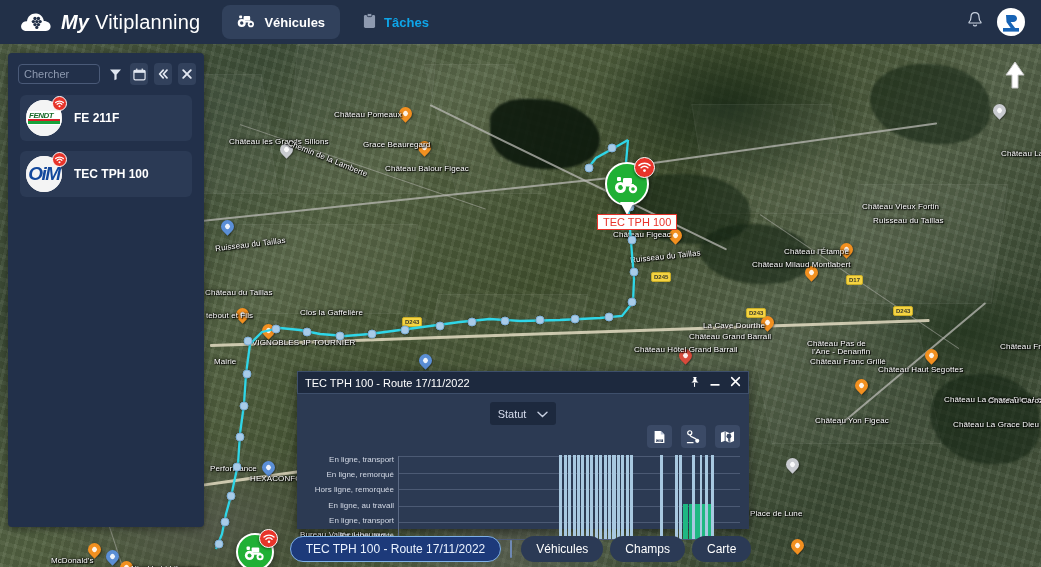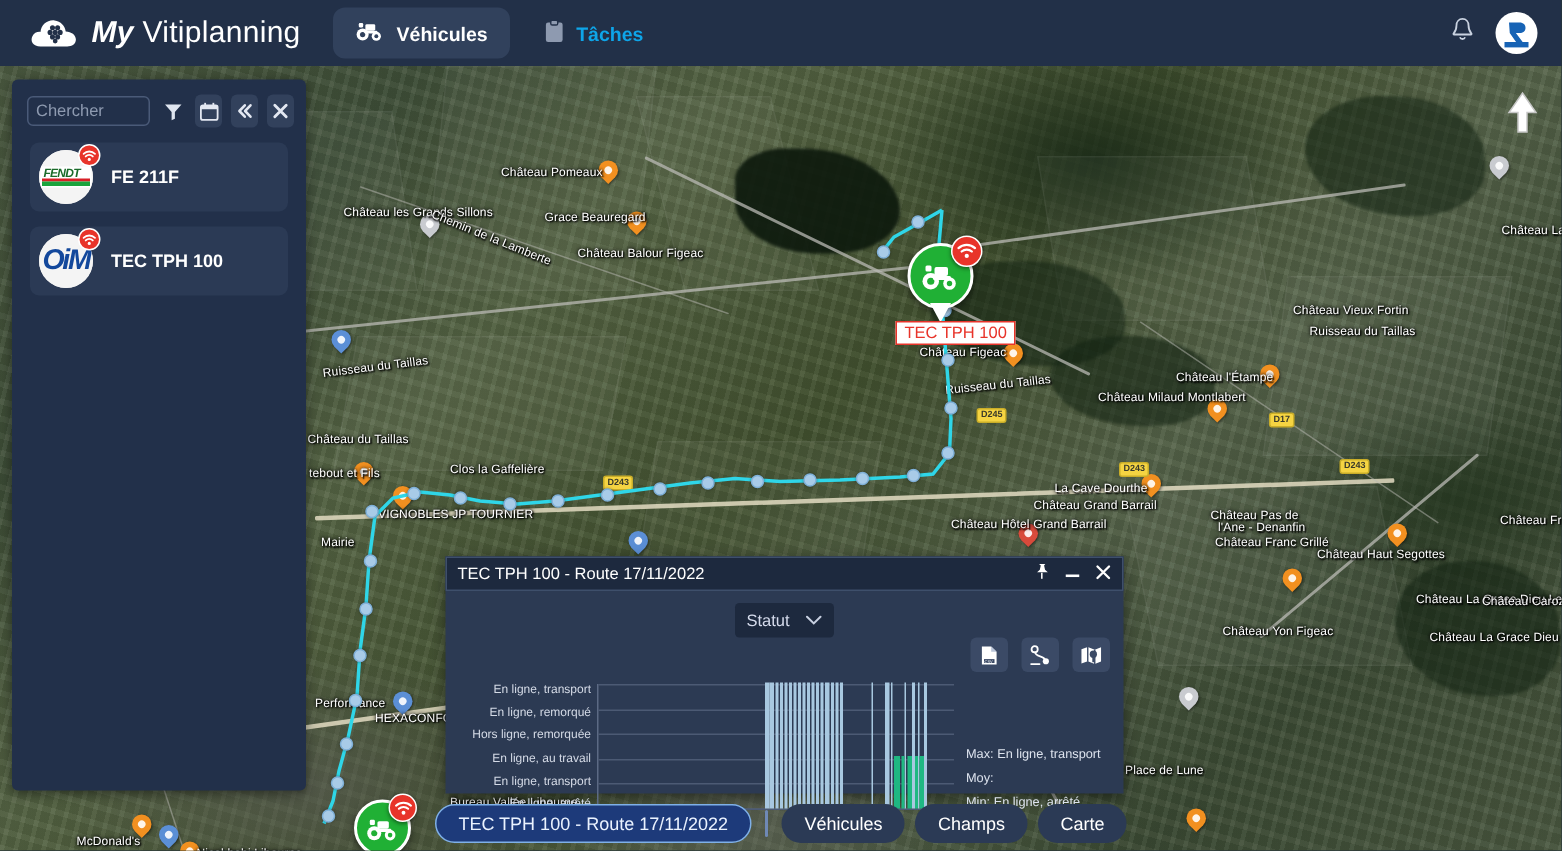--- a/index.html
+++ b/index.html
@@ -349,21 +349,21 @@
 
     <div class="maplabel" style="left:334px;top:66px;">Château Pomeaux</div>
     <div class="maplabel" style="left:363px;top:96px;">Grace Beauregard</div>
     <div class="maplabel" style="left:229px;top:93px;">Château les Grands Sillons</div>
     <div class="maplabel" style="left:285px;top:110px;transform:rotate(22deg);">Chemin de la Lamberte</div>
     <div class="maplabel" style="left:385px;top:120px;">Château Balour Figeac</div>
     <div class="maplabel" style="left:613px;top:186px;">Château Figeac</div>
     <div class="maplabel" style="left:215px;top:196px;transform:rotate(-7deg);">Ruisseau du Taillas</div>
     <div class="maplabel" style="left:630px;top:208px;transform:rotate(-6deg);">Ruisseau du Taillas</div>
     <div class="maplabel" style="left:784px;top:203px;">Château l'Étampe</div>
-    <div class="maplabel" style="left:732px;top:216px;">Château Milaud Montlabert</div>
+    <div class="maplabel" style="left:752px;top:216px;">Château Milaud Montlabert</div>
     <div class="maplabel" style="left:703px;top:277px;">La Cave Dourthe</div>
     <div class="maplabel" style="left:689px;top:288px;">Château Grand Barrail</div>
     <div class="maplabel" style="left:634px;top:301px;">Château Hôtel Grand Barrail</div>
     <div class="maplabel" style="left:621px;top:327px;">Château La Marzelle</div>
     <div class="maplabel" style="left:807px;top:295px;">Château Pas de</div>
     <div class="maplabel" style="left:812px;top:303px;">l'Ane - Denanfin</div>
     <div class="maplabel" style="left:810px;top:313px;">Château Franc Grillé</div>
     <div class="maplabel" style="left:878px;top:321px;">Château Haut Segottes</div>
     <div class="maplabel" style="left:862px;top:158px;">Château Vieux Fortin</div>
     <div class="maplabel" style="left:873px;top:172px;">Ruisseau du Taillas</div>
@@ -711,25 +711,20 @@
             <div class="bar" style="left: 86%; width: 0.7%; height: 84px; background: rgb(168, 200, 224);"></div>
             <div class="bar" style="left: 88.3%; width: 0.7%; height: 84px; background: rgb(168, 200, 224);"></div>
             <div class="bar" style="left: 89.8%; width: 0.7%; height: 84px; background: rgb(168, 200, 224);"></div>
             <div class="bar" style="left: 91.6%; width: 0.7%; height: 84px; background: rgb(168, 200, 224);"></div>
             <div class="bar" style="left: 83.3%; width: 1.4%; height: 35.28px; background: rgb(31, 184, 130);"></div>
             <div class="bar" style="left: 85.1%; width: 0.9%; height: 35.28px; background: rgb(31, 184, 130);"></div>
             <div class="bar" style="left: 86.8%; width: 1.6%; height: 35.28px; background: rgb(31, 184, 130);"></div>
             <div class="bar" style="left: 88.9%; width: 0.8%; height: 35.28px; background: rgb(31, 184, 130);"></div>
             <div class="bar" style="left: 90.5%; width: 0.9%; height: 35.28px; background: rgb(31, 184, 130);"></div>
           </div>
-        <div id="stats">
-          <div>Max: En ligne, transport</div>
-          <div>Moy:</div>
-          <div>Min: En ligne, arrêté</div>
-        </div>
       </div>
     </div>
   </div>
 
   <div id="taskbar">
     <div class="task-btn active">TEC TPH 100 - Route 17/11/2022</div>
     <div id="task-sep"></div>
     <div class="task-btn">Véhicules</div>
     <div class="task-btn">Champs</div>
     <div class="task-btn">Carte</div>

